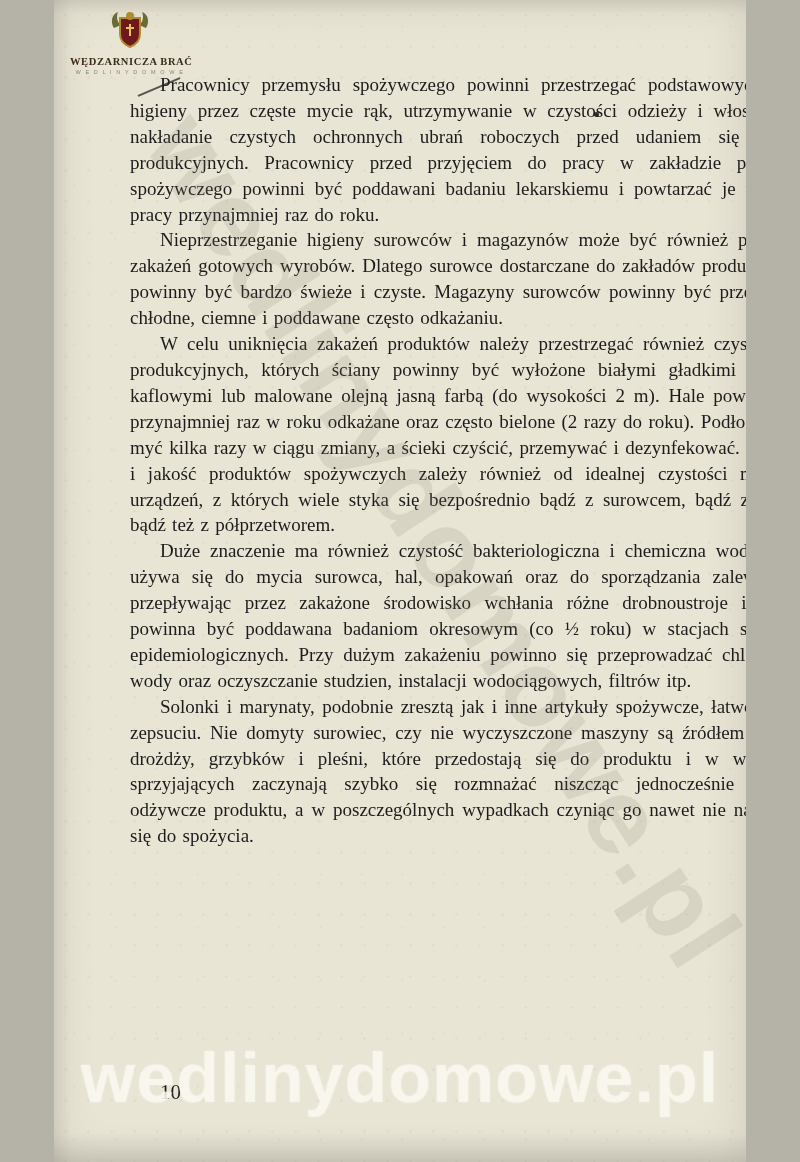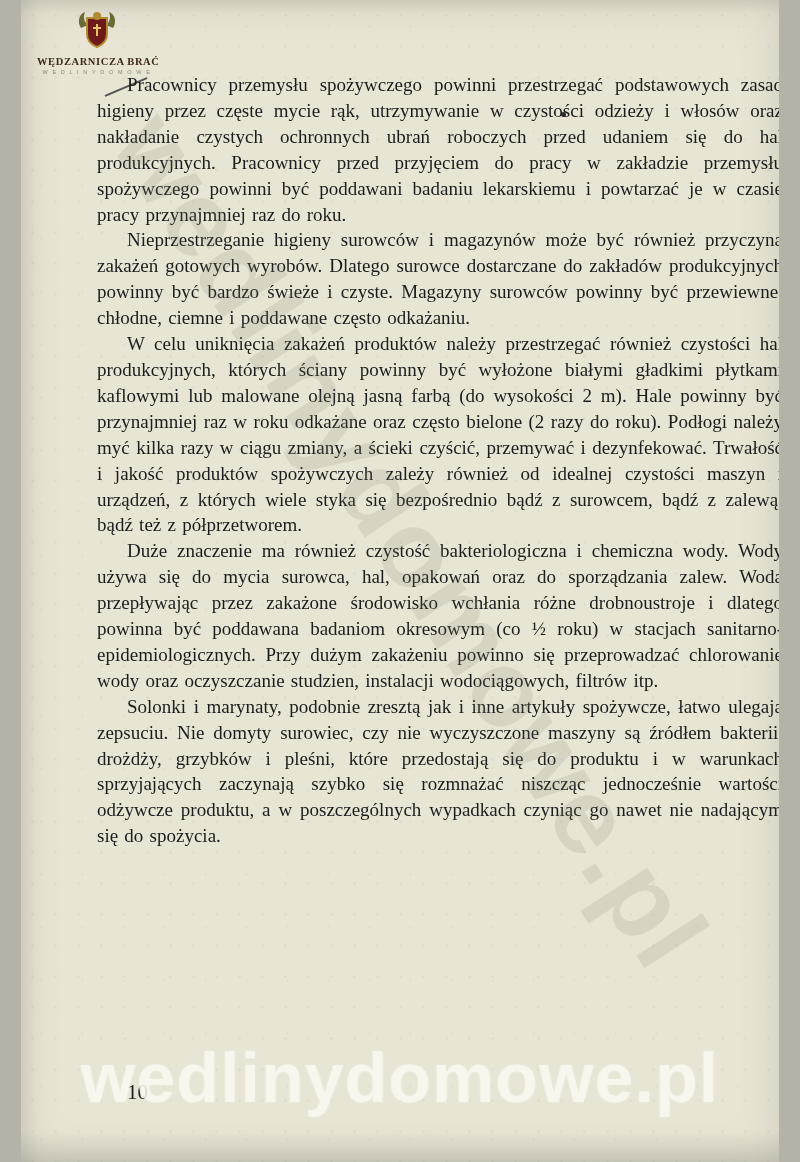--- a/index.html
+++ b/index.html
@@ -1,18 +1,18 @@
 <!DOCTYPE html>
 <html><head>
 <meta charset="utf-8">
 <style>
   html,body{margin:0;padding:0;background:#b5b2a8;}
   .page{
     position:relative;
-    width:758px;height:1162px;
+    width:692px;height:1162px;
     margin:0 auto;
     overflow:hidden;
     background-color:#e9e5d5;
     background-image:
       radial-gradient(rgba(70,60,35,0.05) 1px, transparent 1.4px),
       radial-gradient(rgba(70,60,35,0.04) 1px, transparent 1.2px),
       linear-gradient(180deg, rgba(125,125,115,0.14) 0px, rgba(125,125,115,0) 14px),
       linear-gradient(0deg, rgba(125,125,118,0.22) 0px, rgba(125,125,118,0) 30px),
       linear-gradient(90deg, rgba(110,105,95,0.10) 0px, rgba(110,105,95,0) 18px);
     background-size: 23px 31px, 41px 53px, 100% 100%, 100% 100%, 100% 100%;

